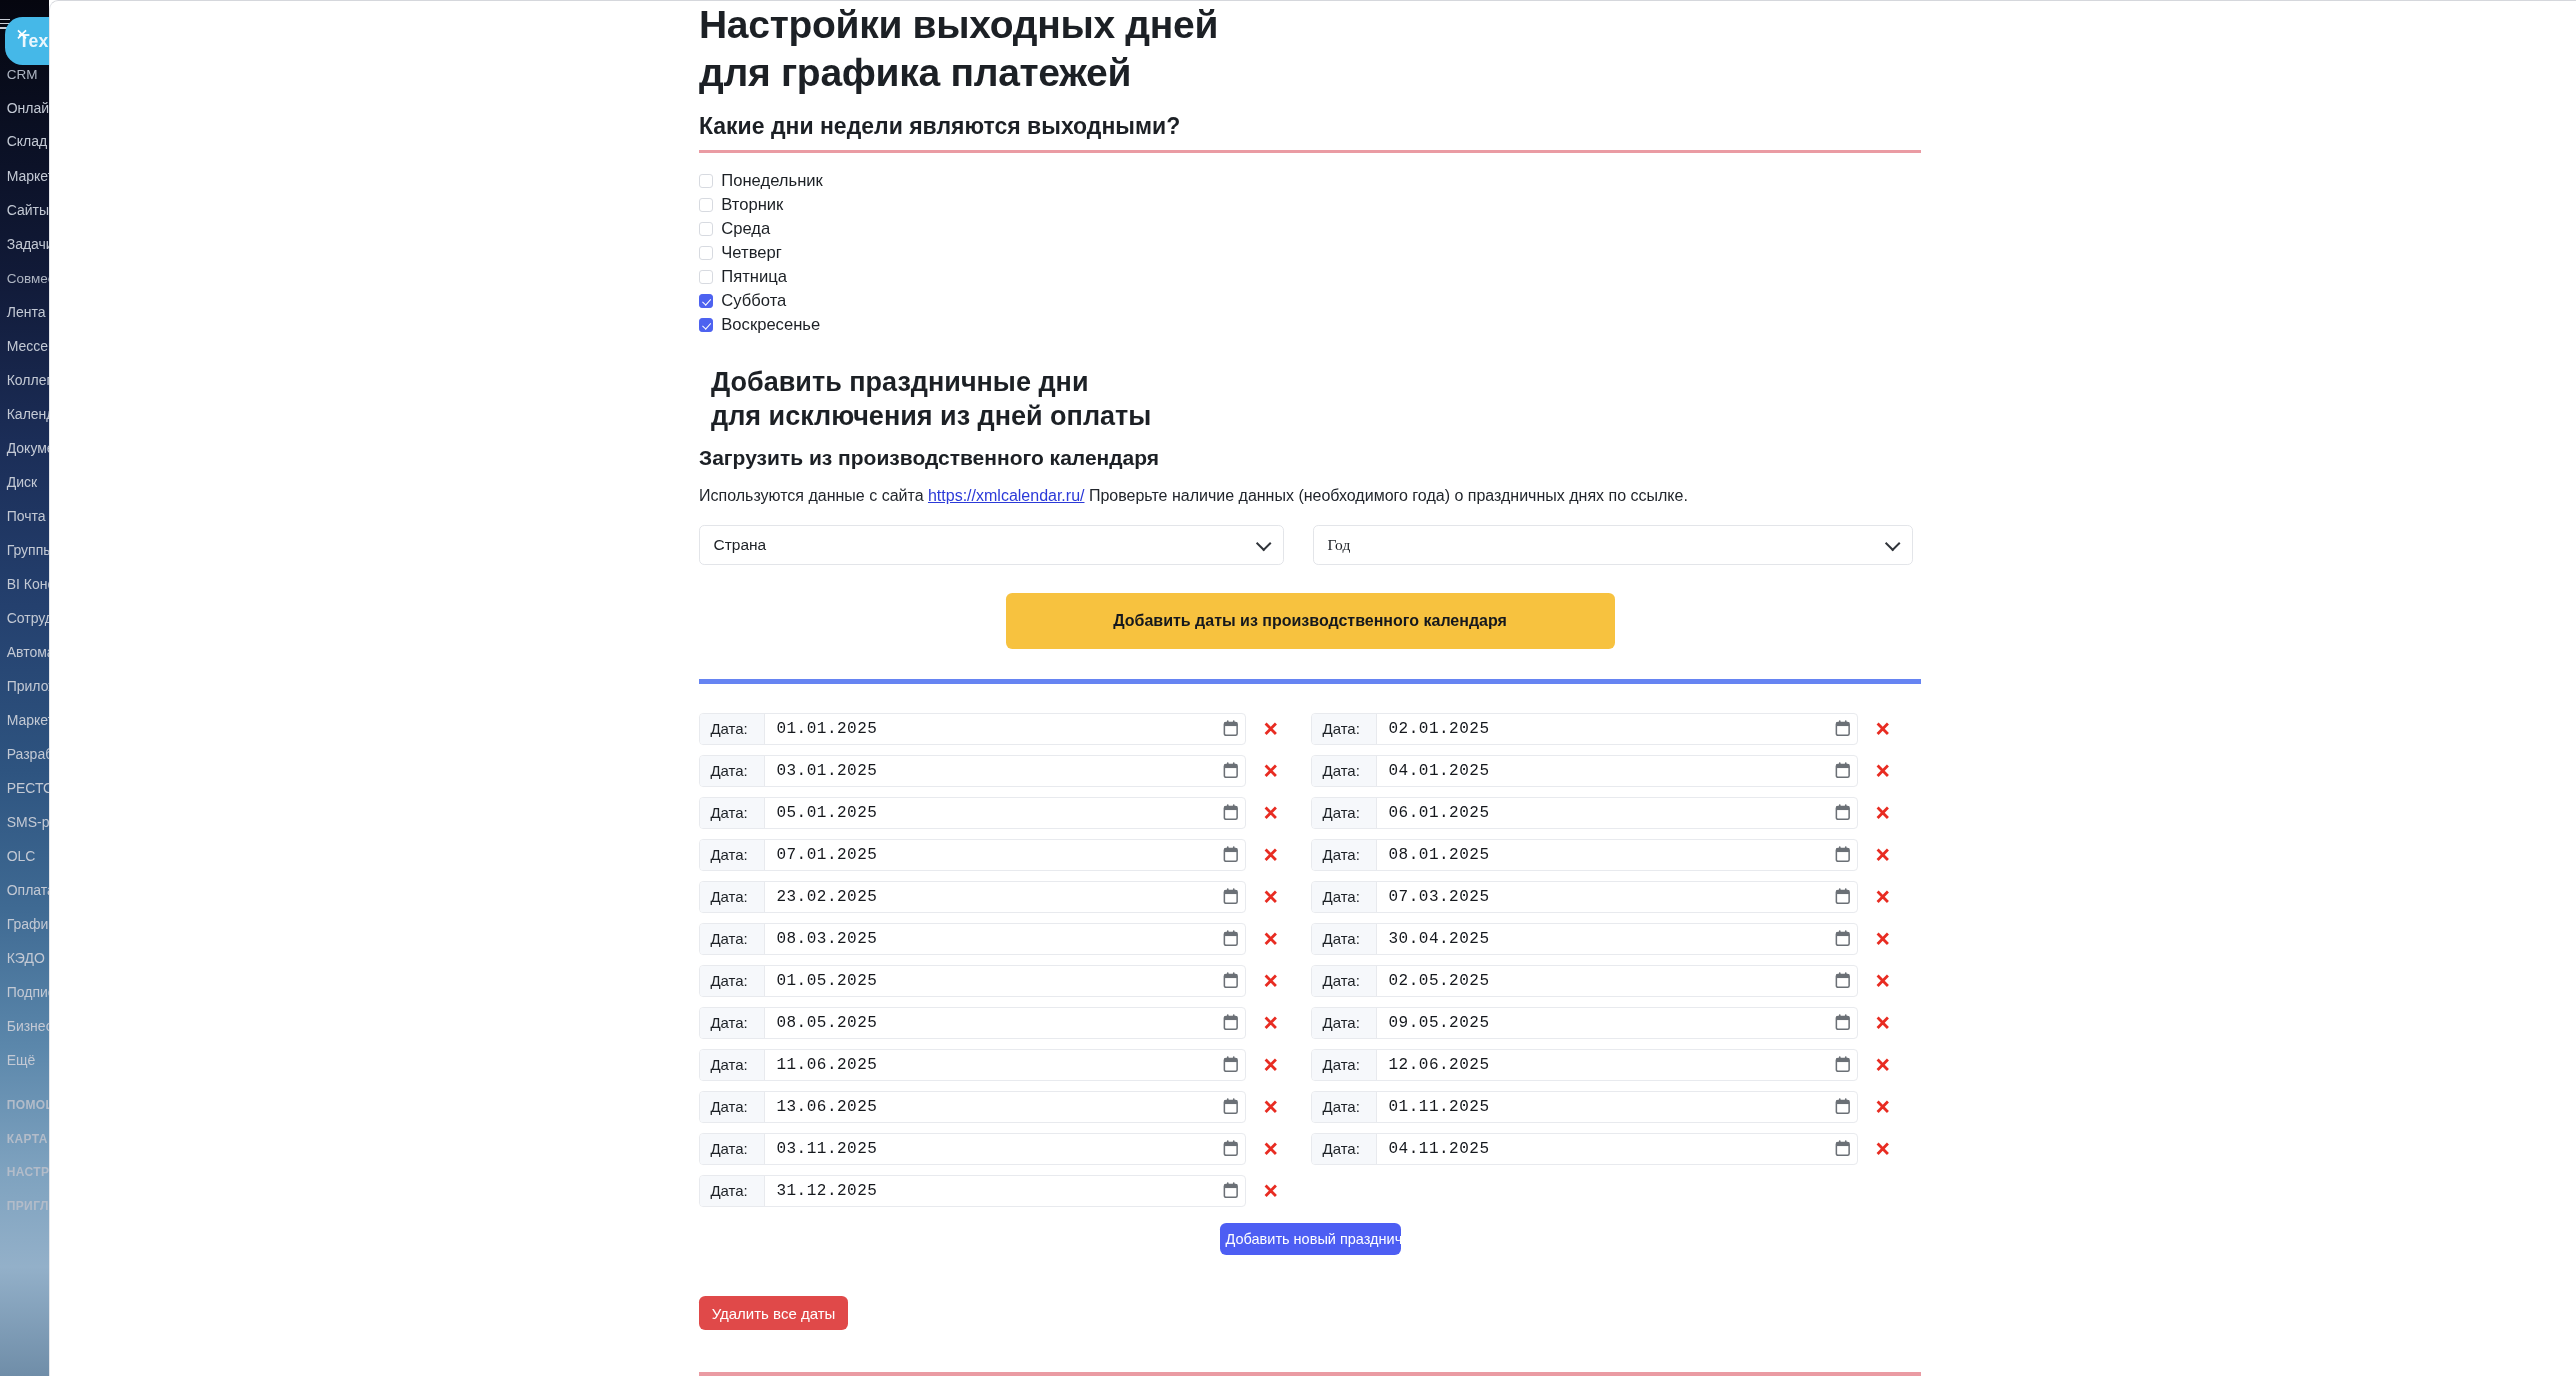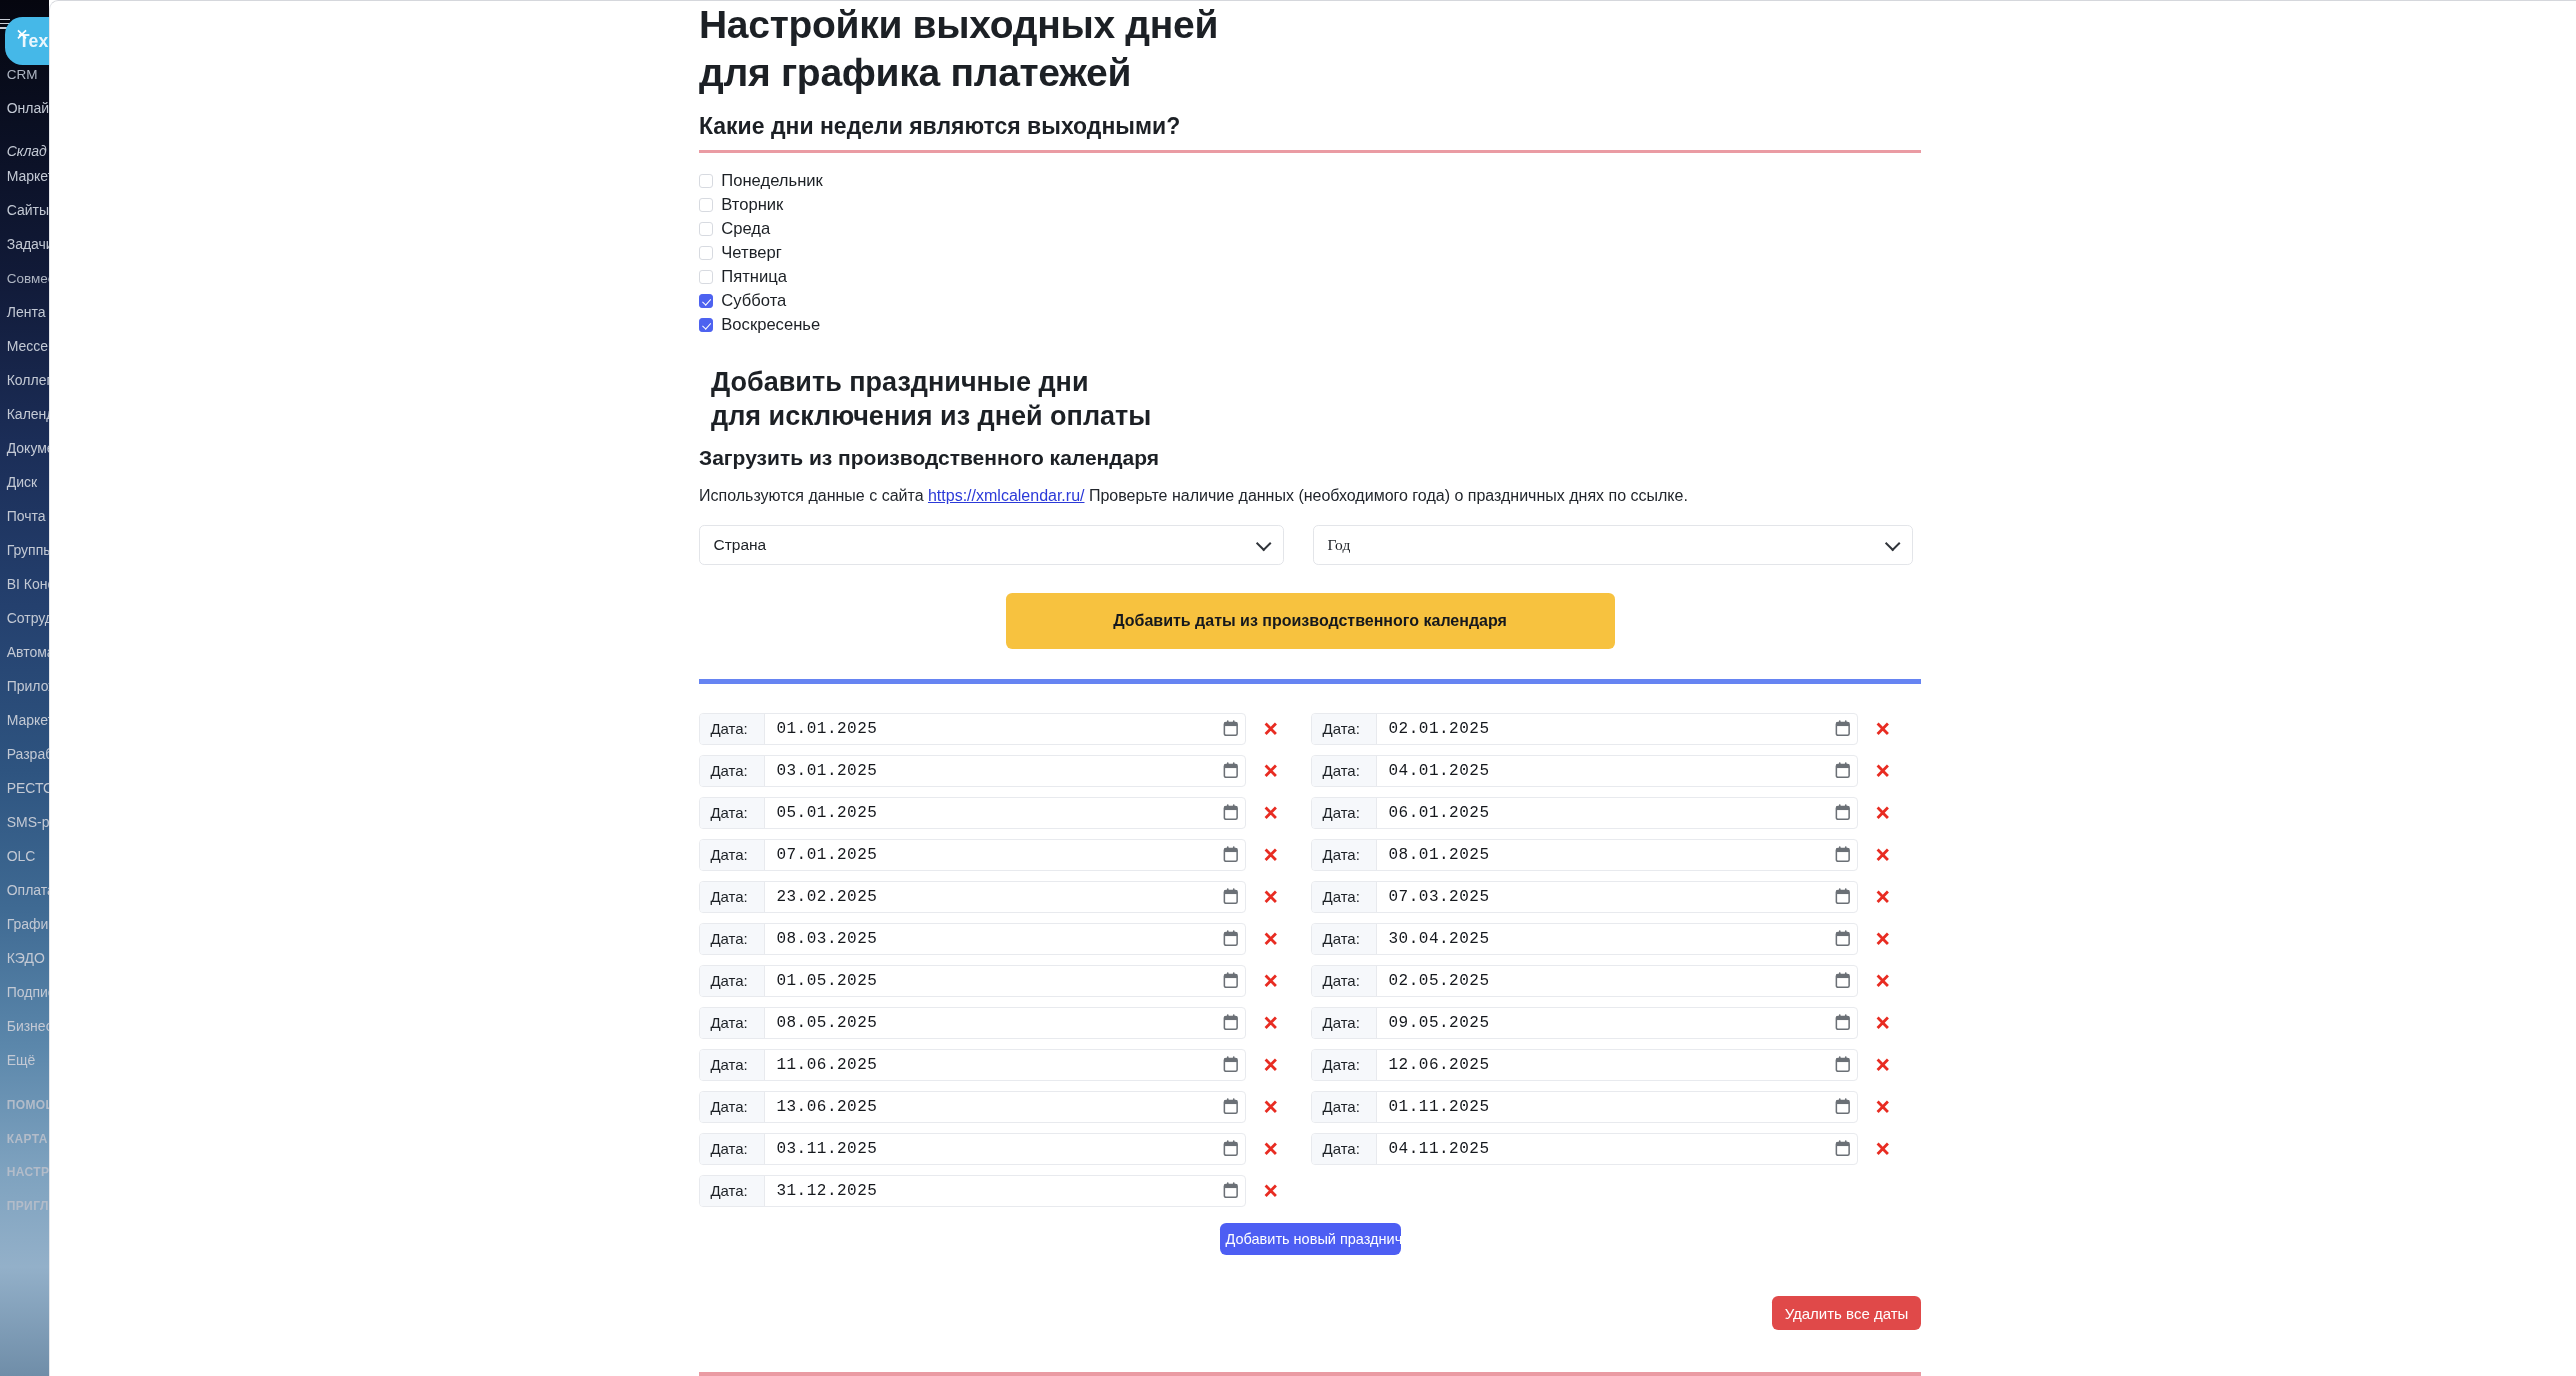--- a/index.html
+++ b/index.html
@@ -277,21 +277,21 @@
 
   .btn-blue {
     display: block;
     margin: 11.4px auto 0 auto;
     width: 181px; height: 32px;
     background: #4d5ef3;
     color: #ffffff;
     font-size: 14.5px;
     font-weight: 400;
   }
-  .btn-red-wrap { display: flex; justify-content: flex-end; margin-top: 41px; }
+  .btn-red-wrap { display: flex; margin-top: 41px; }
   .btn-red {
     width: 149px; height: 34px;
     background: #e04949;
     color: #ffffff;
     font-size: 15px;
   }
   hr.rule-pink-bottom {
     border: none;
     height: 3.6px;
     background: #ea9ba3;
@@ -308,21 +308,21 @@
       <i></i>
       <i></i>
     </div>
   <div class="brand-pill">
     <span>Tex</span>
   </div>
   <div class="brand-close">✕</div>
   <div id="nav-items">
       <div class="nav-item section" style="top: 67px;">CRM</div>
       <div class="nav-item" style="top: 101px;">Онлайн-чат</div>
-      <div class="nav-item" style="top: 144px; font-style: italic;">Склад</div>
+      <div class="nav-item" style="top: 134px;">Склад</div>
       <div class="nav-item" style="top: 169px;">Маркет</div>
       <div class="nav-item" style="top: 203px;">Сайты</div>
       <div class="nav-item" style="top: 237px;">Задачи</div>
       <div class="nav-item section" style="top: 271px;">Совместная работа</div>
       <div class="nav-item" style="top: 305px;">Лента</div>
       <div class="nav-item" style="top: 339px;">Мессенджер</div>
       <div class="nav-item" style="top: 373px;">Коллеги</div>
       <div class="nav-item" style="top: 407px;">Календарь</div>
       <div class="nav-item" style="top: 441px;">Документы</div>
       <div class="nav-item" style="top: 475px;">Диск</div>

